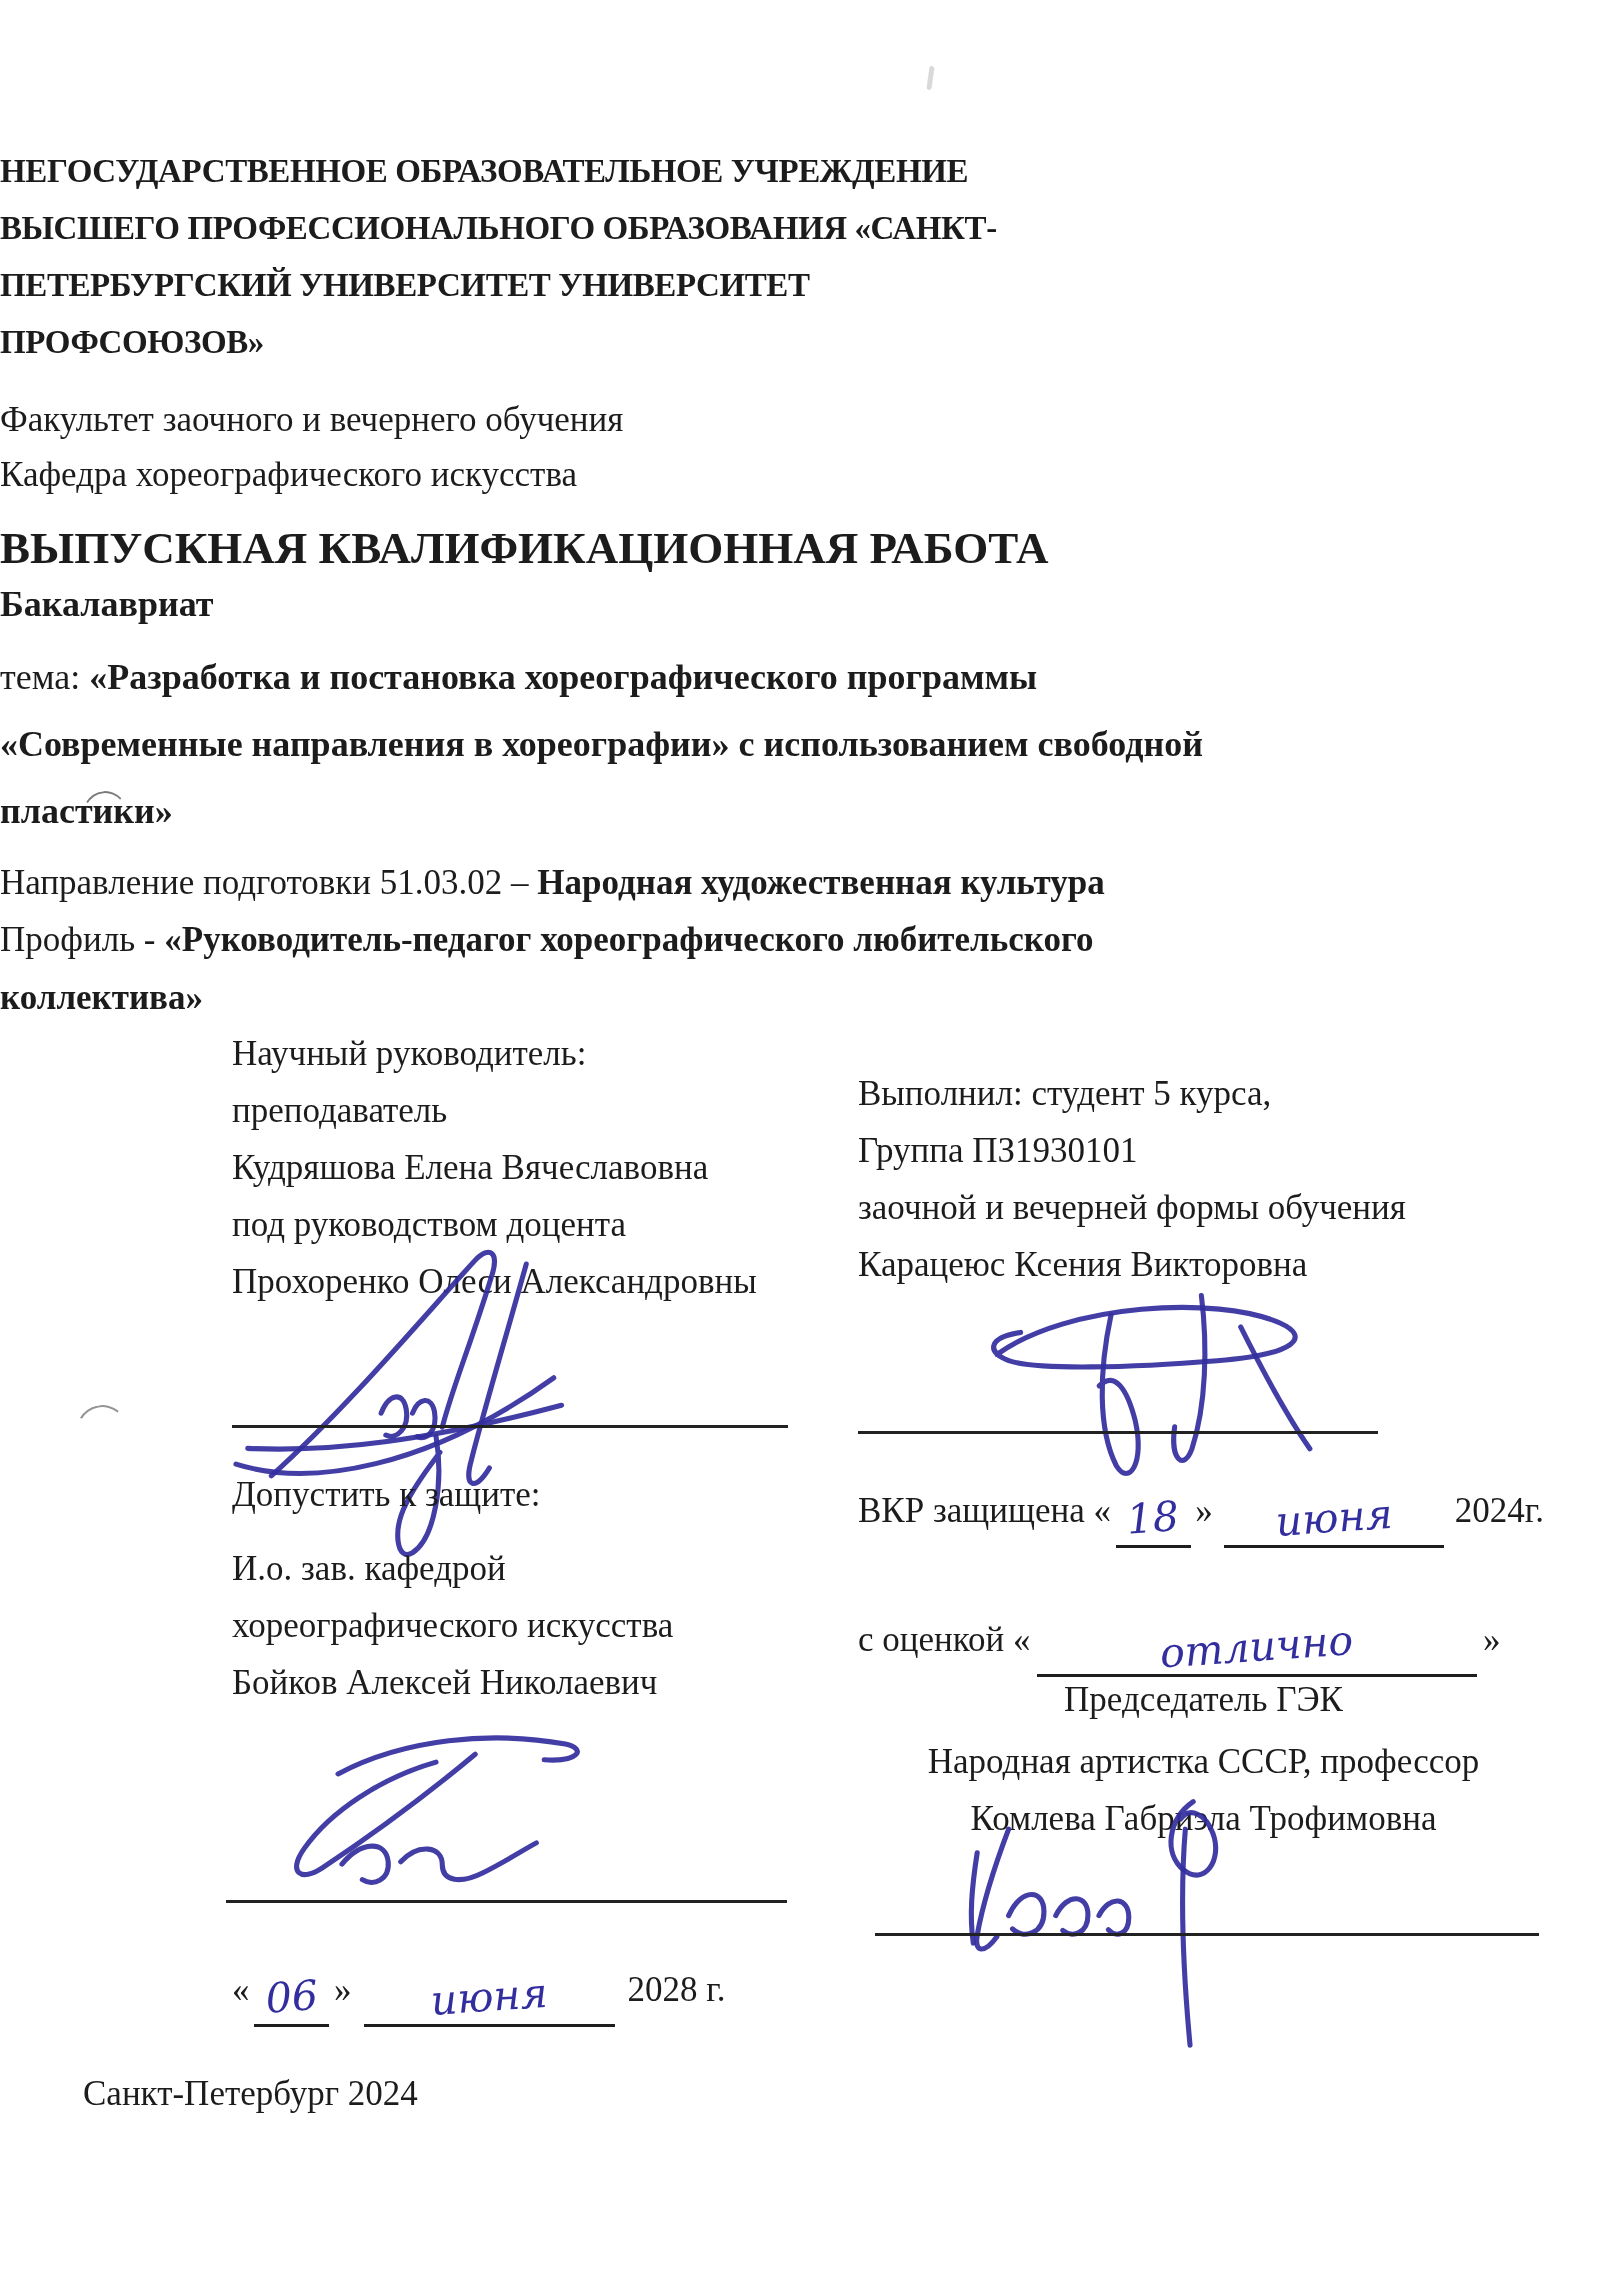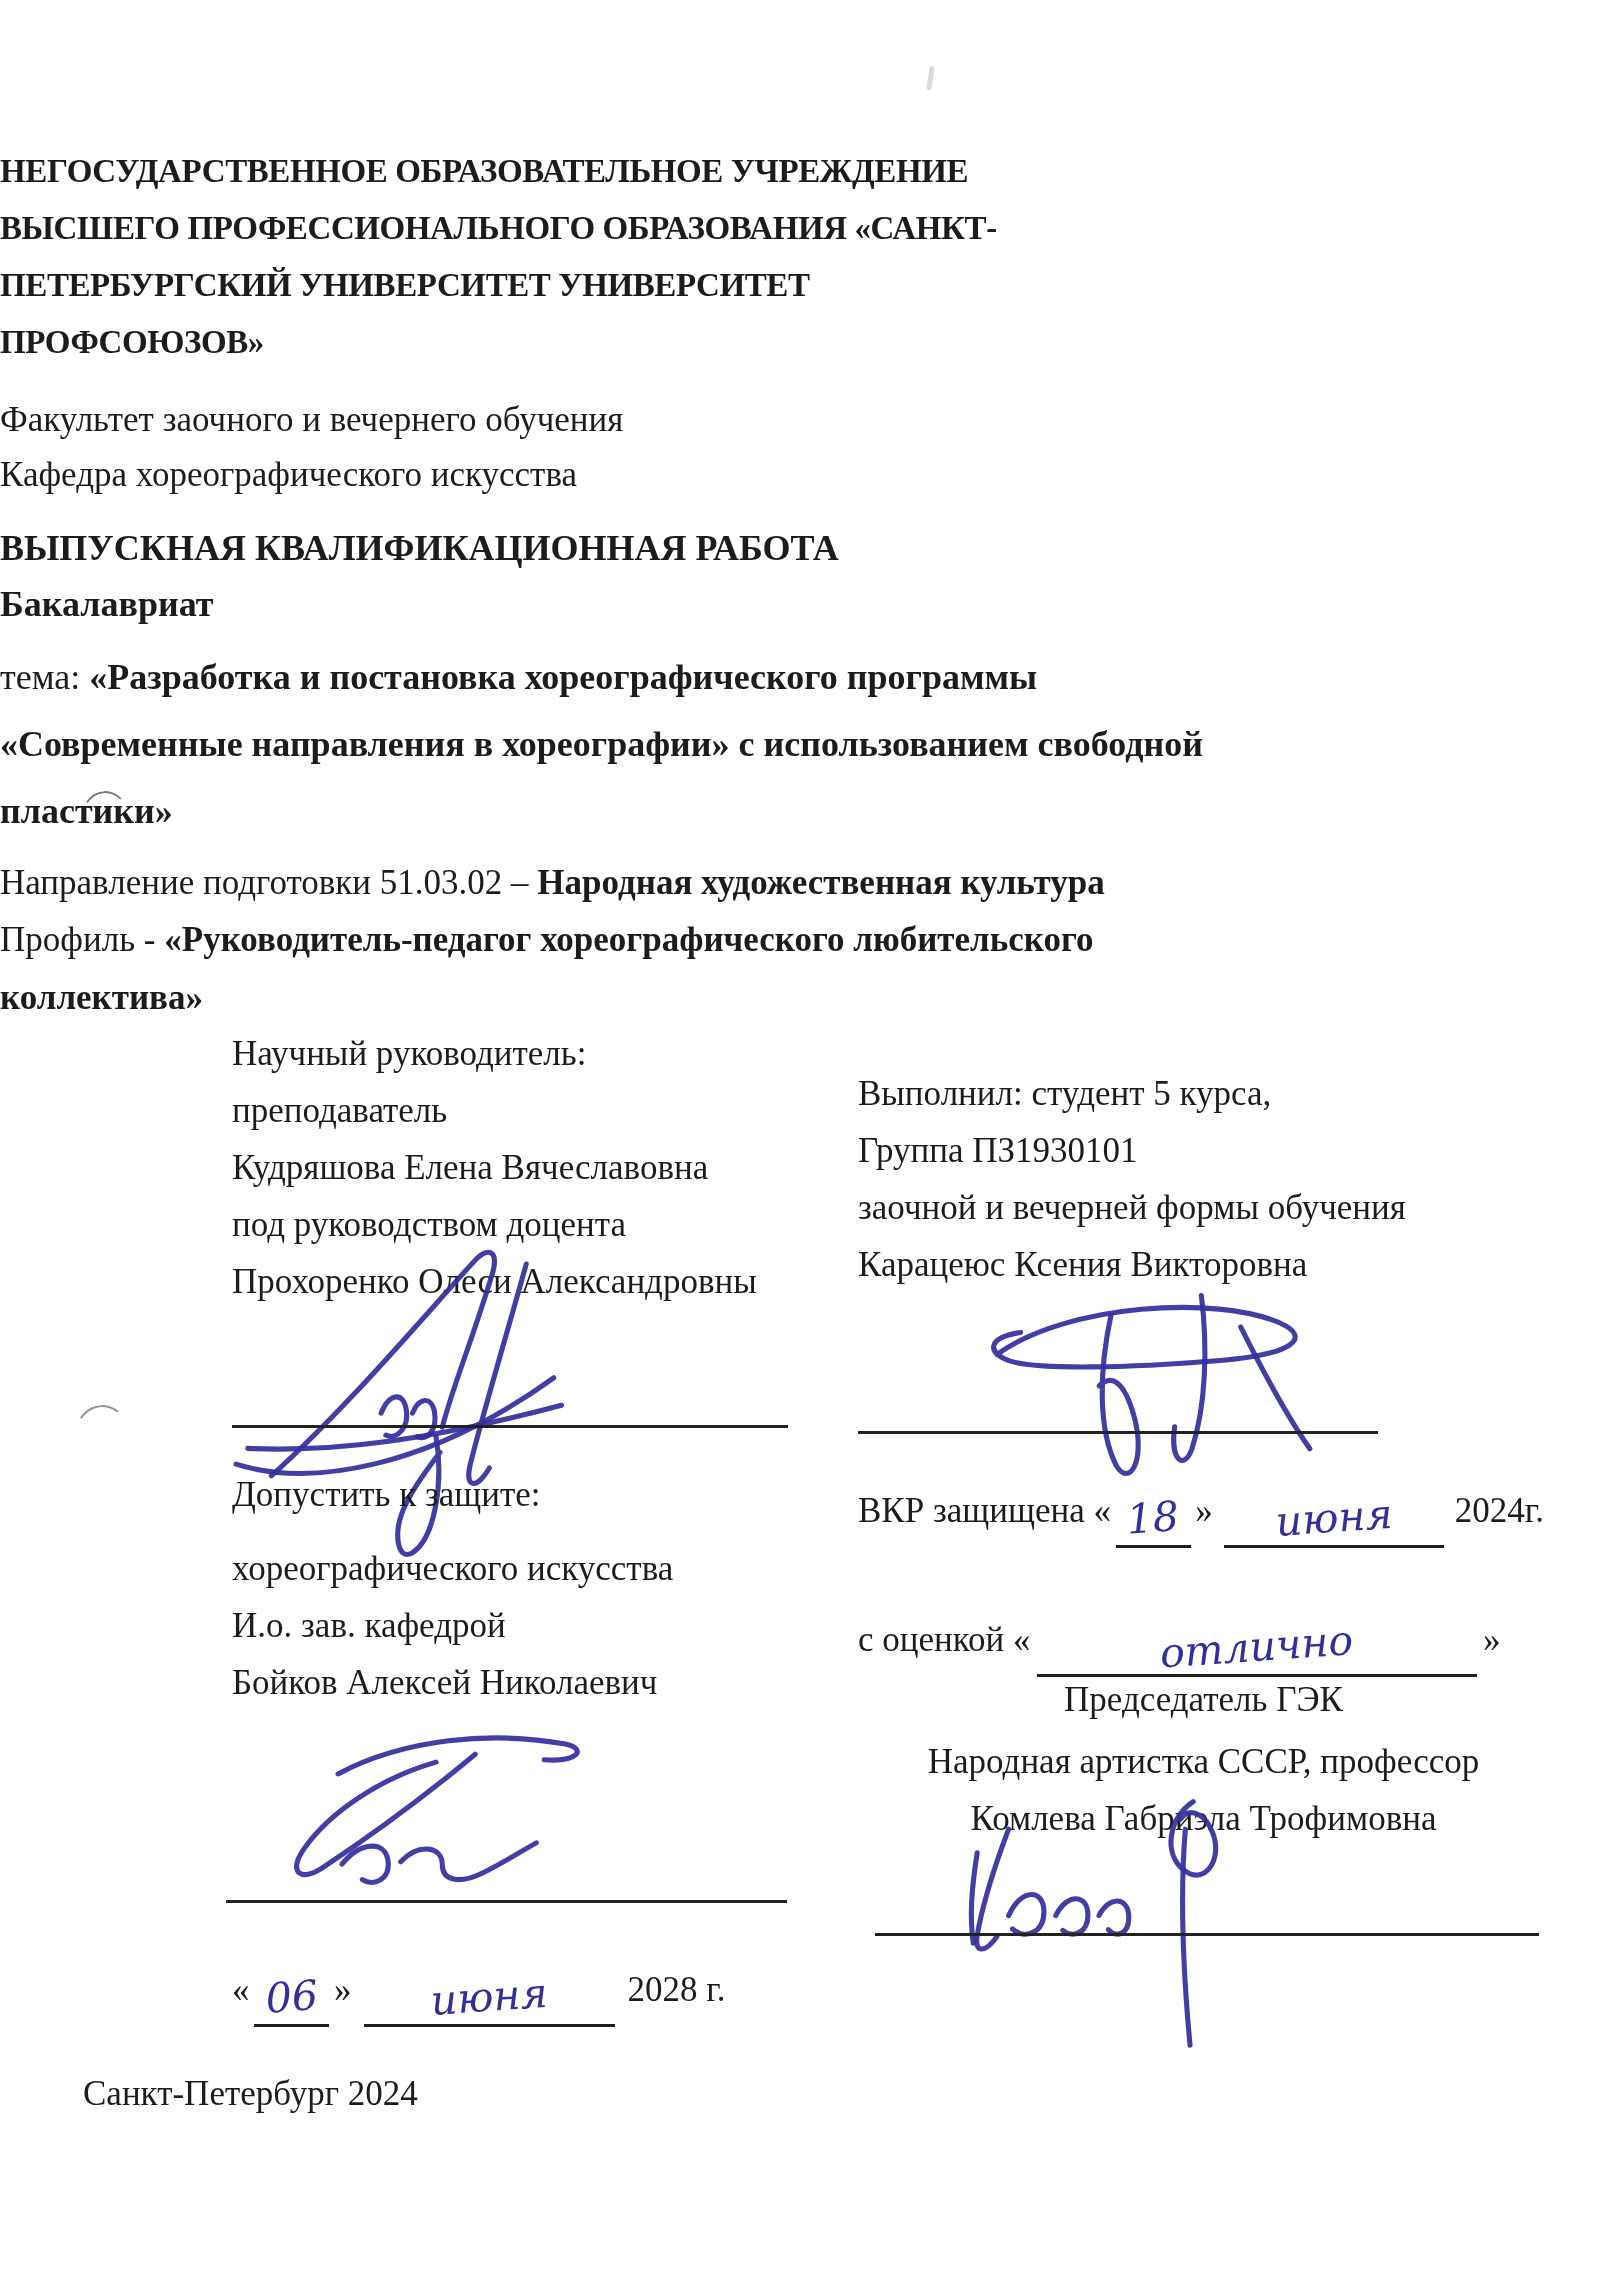--- a/index.html
+++ b/index.html
@@ -77,21 +77,21 @@
   <div class="abs c header" style="top:143px;">
     <div>НЕГОСУДАРСТВЕННОЕ ОБРАЗОВАТЕЛЬНОЕ УЧРЕЖДЕНИЕ</div>
     <div>ВЫСШЕГО ПРОФЕССИОНАЛЬНОГО ОБРАЗОВАНИЯ «САНКТ-</div>
     <div>ПЕТЕРБУРГСКИЙ УНИВЕРСИТЕТ УНИВЕРСИТЕТ</div>
     <div>ПРОФСОЮЗОВ»</div>
   </div>
 
   <div class="abs c fs" style="top:391px;">Факультет заочного и вечернего обучения</div>
   <div class="abs c fs" style="top:446px;">Кафедра хореографического искусства</div>
 
-  <div class="abs c fs b" style="top:520px;font-size:36px;">ВЫПУСКНАЯ КВАЛИФИКАЦИОННАЯ РАБОТА</div>
+  <div class="abs c fs b" style="top:520px;font-size:45px;">ВЫПУСКНАЯ КВАЛИФИКАЦИОННАЯ РАБОТА</div>
   <div class="abs c fs b" style="top:576px;font-size:36px;">Бакалавриат</div>
 
   <div class="abs c theme" style="top:644px;">
     <div><span class="reg">тема:</span> <span>«Разработка и постановка хореографического программы</span></div>
     <div>«Современные направления в хореографии» с использованием свободной</div>
     <div>пластики»</div>
   </div>
 
   <div class="abs c fs nowrap" style="top:854px;">
     <span>Направление подготовки 51.03.02 – </span><span class="b">Народная художественная культура</span>
@@ -140,22 +140,22 @@
   </div>
   <div class="abs sig-line" style="left:858px;top:1431px;width:520px;"></div>
 
   <div class="abs fs col-l" style="top:1466px;">Допустить к защите:</div>
 
   <div class="abs fs col-r nowrap" style="top:1482px;">
     <span>ВКР защищена «</span><span class="fill w-day"><span class="ink">18</span></span><span>»</span><span class="fill w-month"><span class="ink">июня</span></span><span>2024г.</span>
   </div>
 
   <div class="abs fs col-l" style="top:1540px;">
+    <div>И.о. зав. кафедрой</div>
     <div>хореографического искусства</div>
-    <div>И.о. зав. кафедрой</div>
     <div>Бойков Алексей Николаевич</div>
   </div>
 
   <div class="abs fs col-r nowrap" style="top:1611px;">
     <span>с оценкой «</span><span class="fill w-grade"><span class="ink">отлично</span></span><span>»</span>
   </div>
 
   <div class="abs fs rc" style="top:1671px;">Председатель ГЭК</div>
   <div class="abs fs rc" style="top:1733px;">Народная артистка СССР, профессор</div>
   <div class="abs fs rc" style="top:1790px;">Комлева Габриэла Трофимовна</div>

